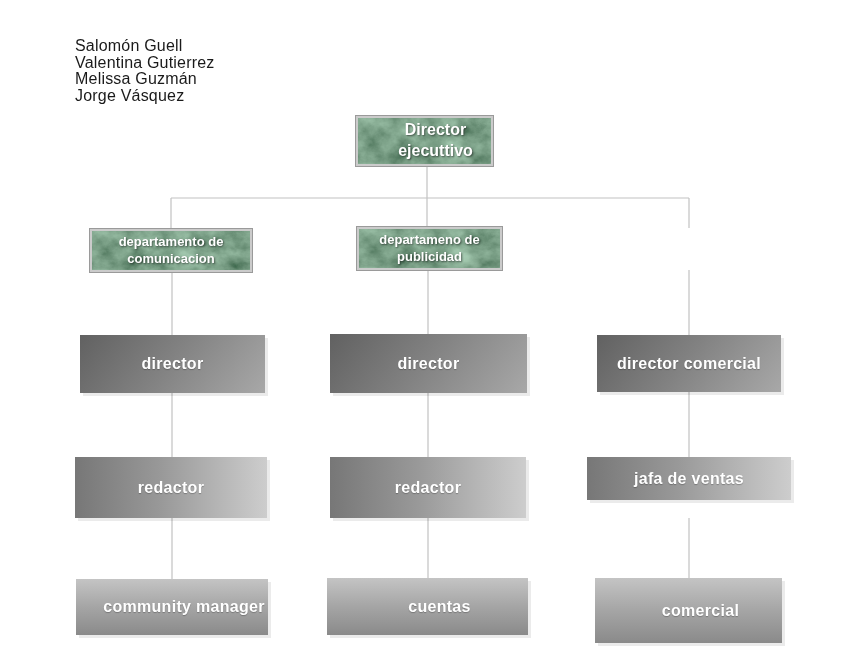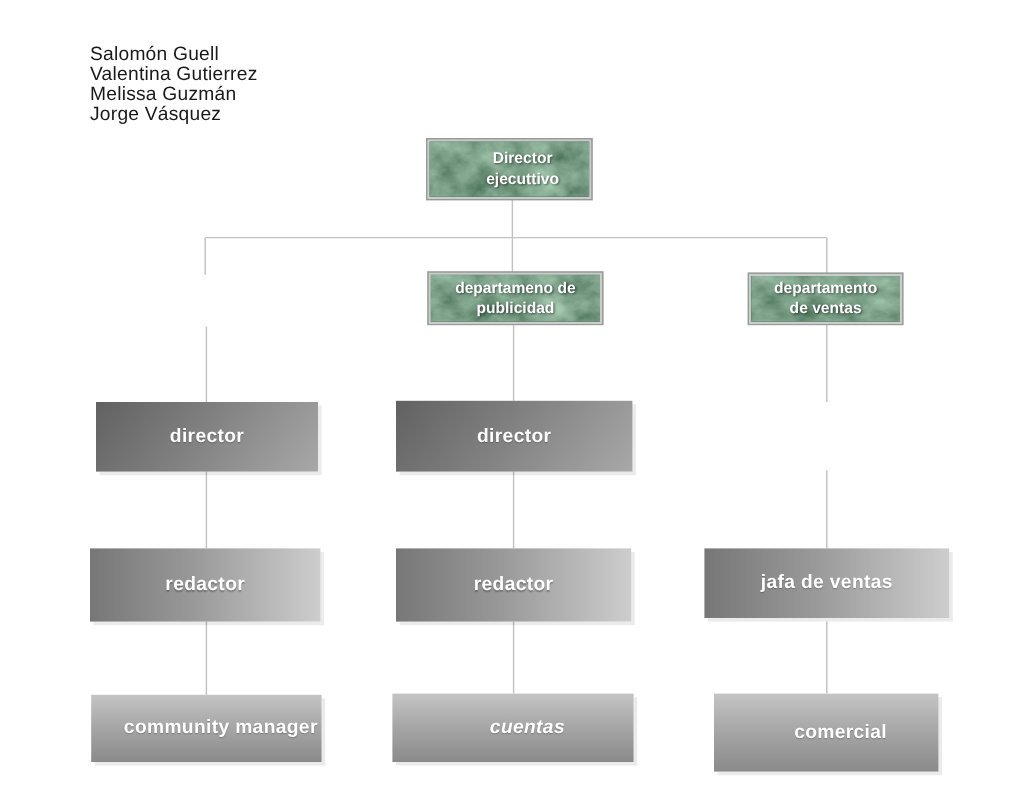--- a/index.html
+++ b/index.html
@@ -63,21 +63,21 @@
     width: 100%;
     height: 100%;
     z-index: 1;
   }
   .green .lbl {
     font-size: 13px;
     line-height: 1.3;
     text-shadow: 1px 1px 2px rgba(0,0,0,0.55);
     padding: 0 4px;
   }
-  .n-ceo .lbl { font-size: 13px; margin-left: 22px; }
+  .n-ceo .lbl { font-size: 16px; margin-left: 22px; }
   .n-d3 .lbl { padding: 0 10px; }
 
   
   .gray {
     box-shadow: 3px 3px 0 rgba(0,0,0,0.08);
   }
   .gray .lbl {
     font-size: 16px;
     letter-spacing: 0.3px;
     text-shadow: 0 1px 1px rgba(0,0,0,0.25);
@@ -89,23 +89,23 @@
   
   .n-ceo  { left: 356px; top: 116px; width: 137px; height: 50px; }
   .n-d1   { left:  90px; top: 229px; width: 162px; height: 43px; }
   .n-d2   { left: 357px; top: 227px; width: 145px; height: 43px; }
   .n-d3   { left: 624px; top: 228px; width: 128px; height: 42px; }
   .n-dir1 { left:  80px; top: 335px; width: 185px; height: 58px; }
   .n-dir2 { left: 330px; top: 334px; width: 197px; height: 59px; }
   .n-dir3 { left: 597px; top: 335px; width: 184px; height: 57px; }
   .n-r1   { left:  75px; top: 457px; width: 192px; height: 61px; }
   .n-r2   { left: 330px; top: 457px; width: 196px; height: 61px; }
-  .n-r3   { left: 587px; top: 457px; width: 204px; height: 58px; }
+  .n-r3   { left: 587px; top: 457px; width: 204px; height: 43px; }
   .n-c1   { left:  76px; top: 579px; width: 192px; height: 56px; }
-  .n-c2   { left: 327px; top: 578px; width: 201px; height: 57px; font-style: italic; }
+  .n-c2   { left: 327px; top: 578px; width: 201px; height: 57px; }
   .n-c3   { left: 595px; top: 578px; width: 187px; height: 65px; }
 </style>
 </head>
 <body>
 
 <div class="canvas">
 
   <svg width="0" height="0" style="position:absolute" aria-hidden="true">
     <defs>
       <filter id="marble" x="0" y="0" width="100%" height="100%">
@@ -135,38 +135,41 @@
              M689 270 V335 M689 392 V457 M689 518 V578" stroke="#c2c2c2" stroke-width="1.2" fill="none"></path>
   </svg>
 
   <div class="node green n-ceo">
     <svg class="tex" preserveAspectRatio="none" aria-hidden="true">
         <rect width="100%" height="100%" filter="url(#marble)"></rect>
       </svg>
     <span class="lbl">Director ejecuttivo</span>
   </div>
 
+  <div class="node green n-d1">
+    <svg class="tex" preserveAspectRatio="none" aria-hidden="true">
+        <rect width="100%" height="100%" filter="url(#marble)"></rect>
+      </svg>
+    <span class="lbl">departamento de comunicacion</span>
+  </div>
   <div class="node green n-d2">
     <svg class="tex" preserveAspectRatio="none" aria-hidden="true">
         <rect width="100%" height="100%" filter="url(#marble)"></rect>
       </svg>
     <span class="lbl">departameno de publicidad</span>
-  </div>
-  <div class="node green n-d3">
-    <svg class="tex" preserveAspectRatio="none" aria-hidden="true">
-        <rect width="100%" height="100%" filter="url(#marble)"></rect>
-      </svg>
-    <span class="lbl">departamento de ventas</span>
   </div>
 
   <div class="node gray grad-diag n-dir1">
     <span class="lbl">director</span>
   </div>
   <div class="node gray grad-diag n-dir2">
     <span class="lbl">director</span>
+  </div>
+  <div class="node gray grad-diag n-dir3">
+    <span class="lbl">director comercial</span>
   </div>
 
   <div class="node gray grad-h n-r1">
     <span class="lbl">redactor</span>
   </div>
   <div class="node gray grad-h n-r2">
     <span class="lbl">redactor</span>
   </div>
   <div class="node gray grad-h n-r3">
     <span class="lbl">jafa de ventas</span>

